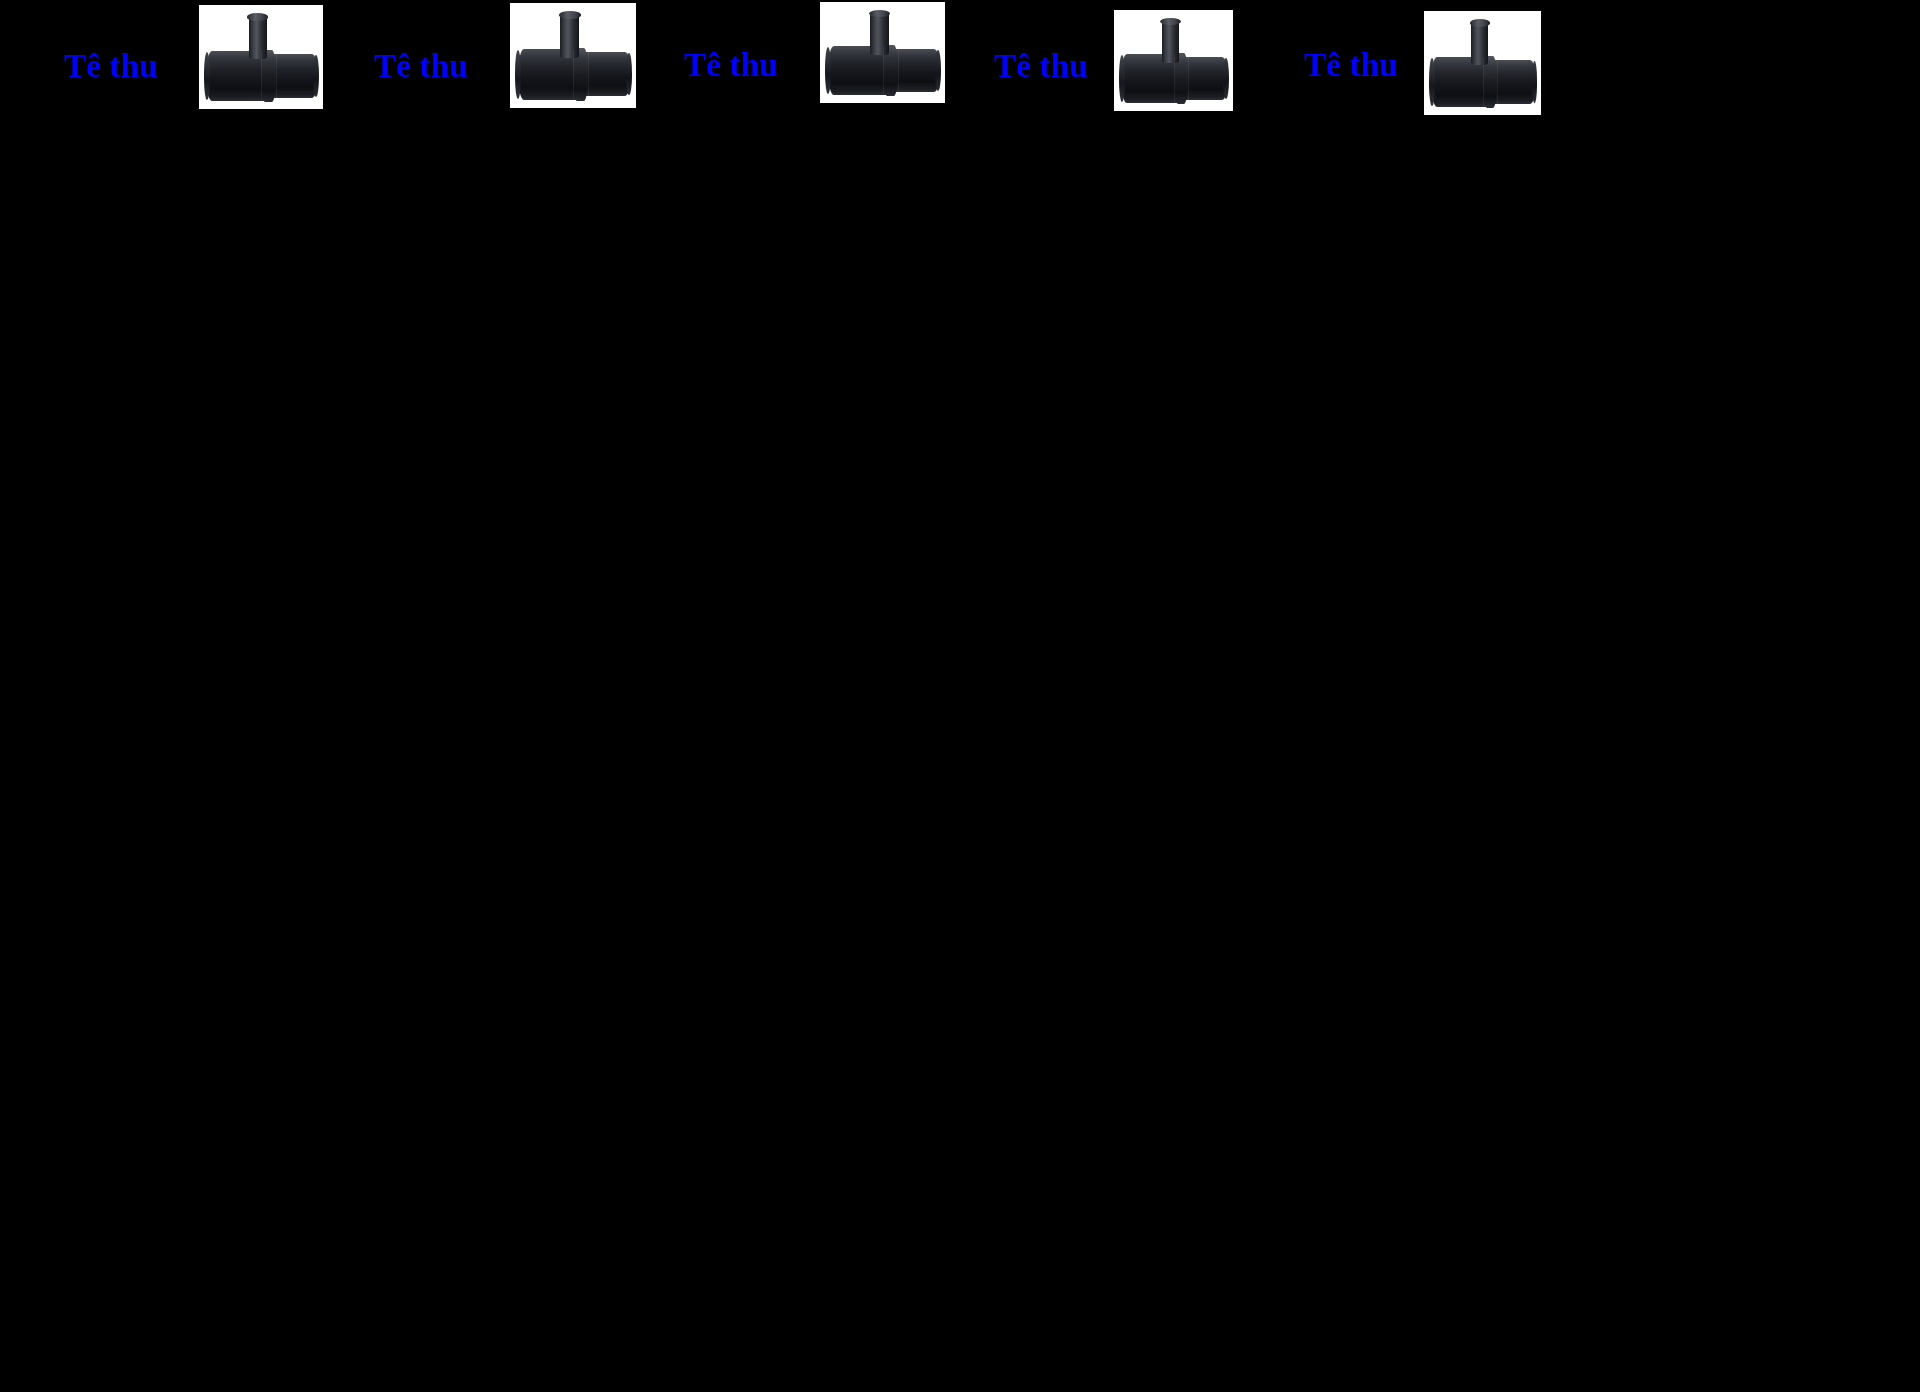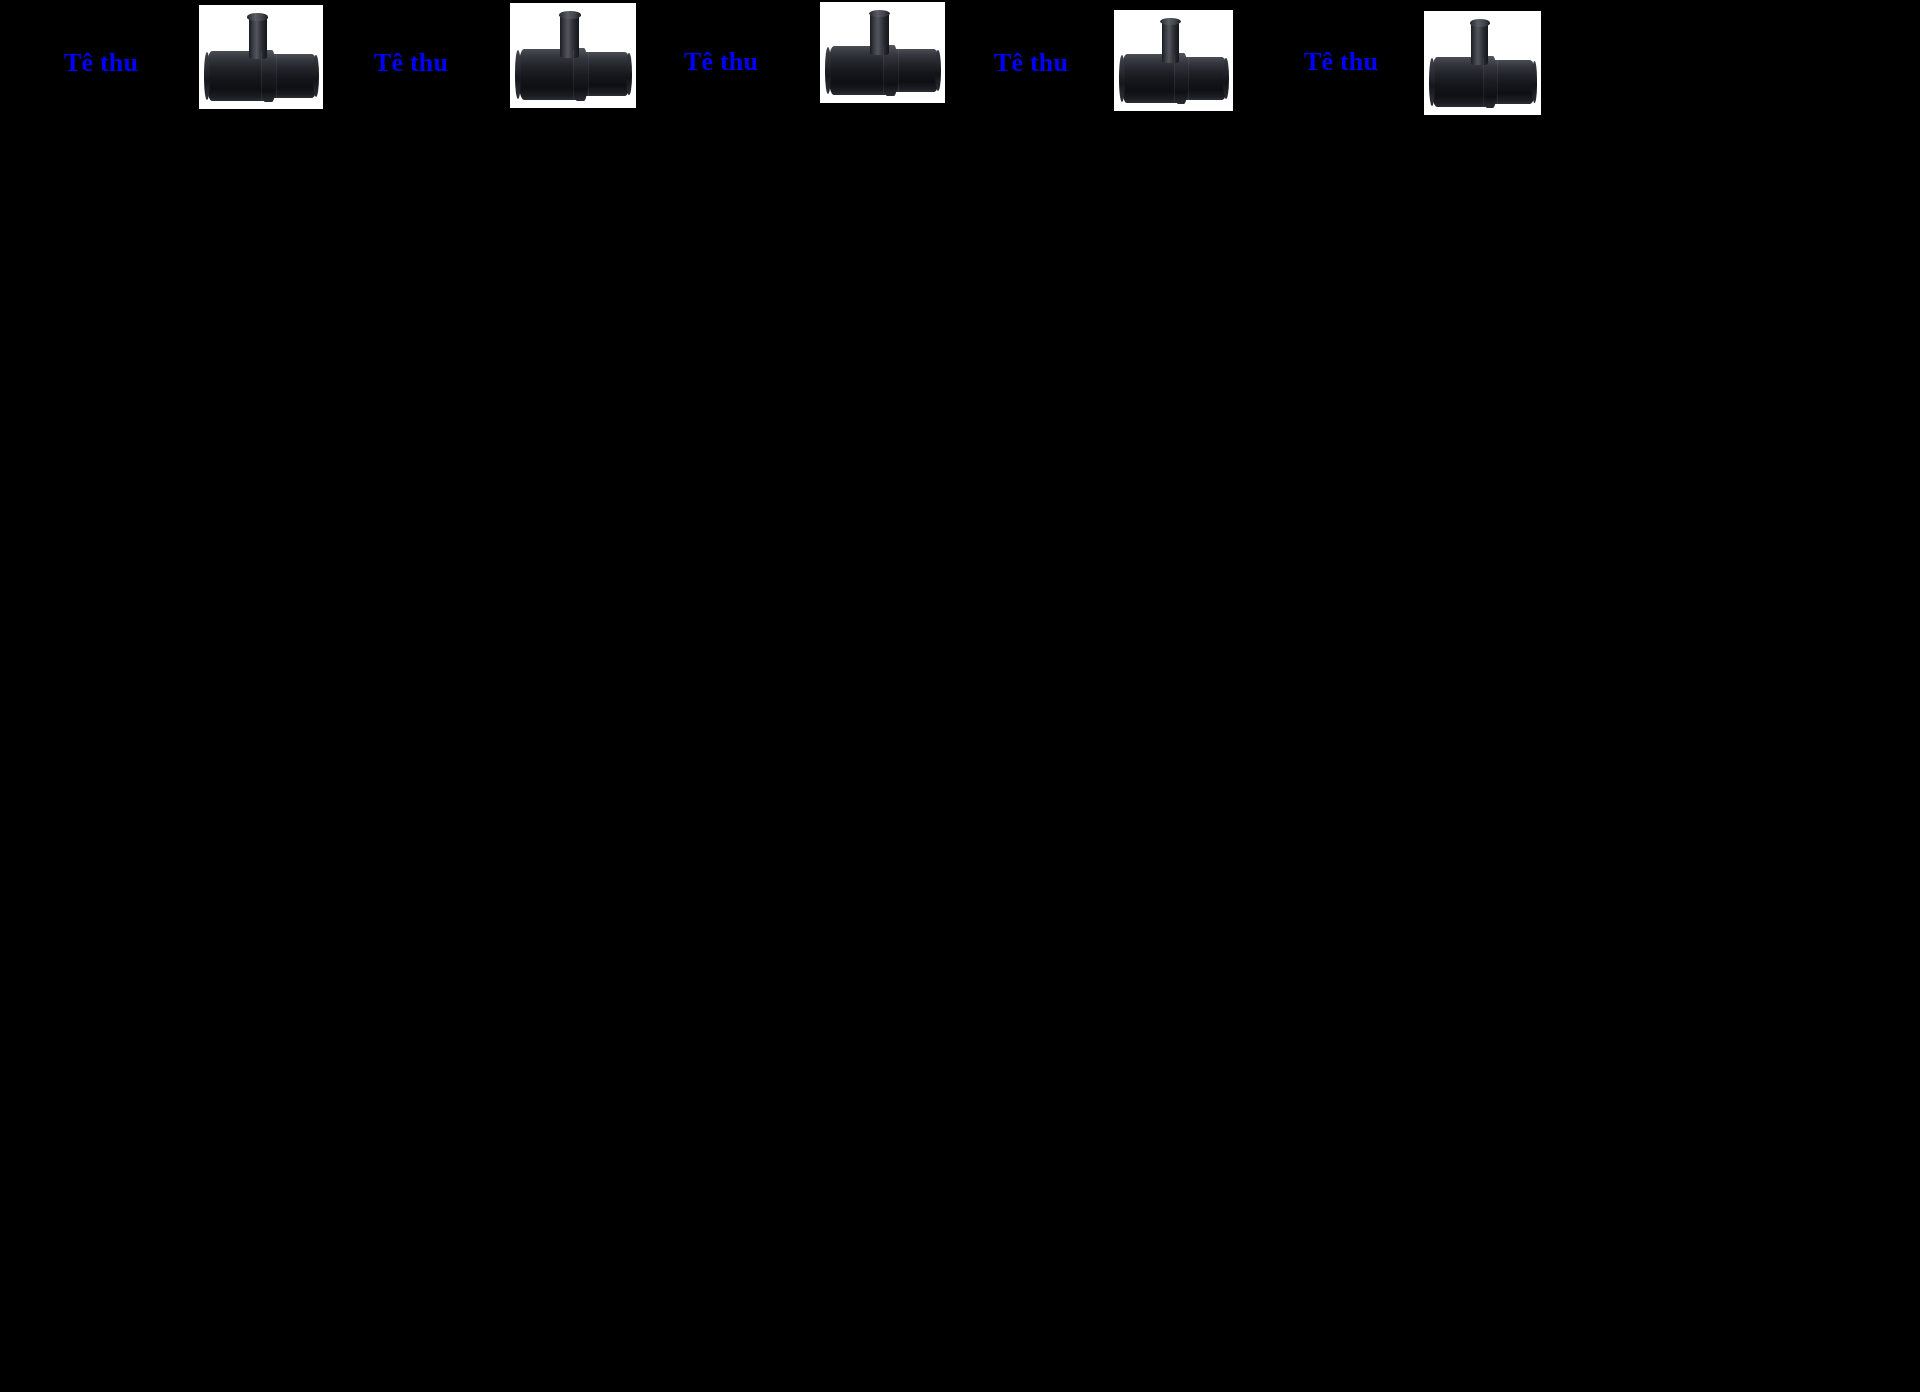--- a/index.html
+++ b/index.html
@@ -24,21 +24,21 @@
     height: 1392px;
     background: #000000;
   }
 
   
   .label {
     position: absolute;
     color: #0000ff;
     font-family: "Liberation Serif", "DejaVu Serif", serif;
     font-weight: bold;
-    font-size: 26px;
+    font-size: 33px;
     line-height: 1;
     letter-spacing: 0.2px;
     white-space: nowrap;
     -webkit-font-smoothing: none;
   }
 
   
   .tile {
     position: absolute;
     background: #ffffff;

